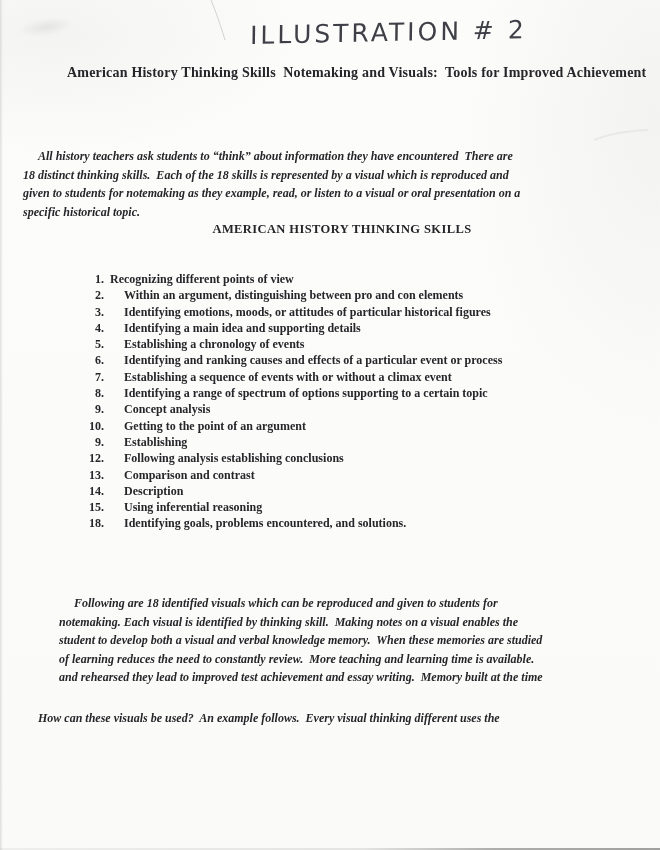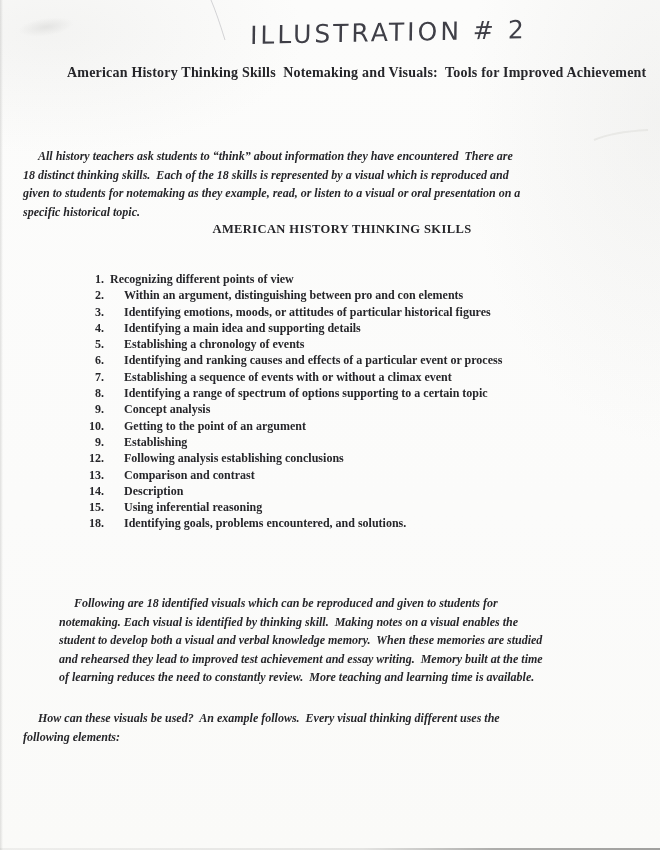--- a/index.html
+++ b/index.html
@@ -156,22 +156,21 @@
     <div class="skill-row">
       <span class="skill-num">18.</span>
       <span class="skill-text">Identifying goals, problems encountered, and solutions.</span>
     </div>
   </div>
 
   <div class="para body2">
     <div class="line indent">Following are 18 identified visuals which can be reproduced and given to students for</div>
     <div class="line">notemaking. Each visual is identified by thinking skill.  Making notes on a visual enables the</div>
     <div class="line">student to develop both a visual and verbal knowledge memory.  When these memories are studied</div>
+    <div class="line">of learning reduces the need to constantly review.  More teaching and learning time is available.</div>
     <div class="line">and rehearsed they lead to improved test achievement and essay writing.  Memory built at the time</div>
-    <div class="line">of learning reduces the need to constantly review.  More teaching and learning time is available.</div>
   </div>
 
   <div class="para body3">
     <div class="line indent">How can these visuals be used?  An example follows.  Every visual thinking different uses the</div>
-    <div class="line">following elements:</div>
   </div>
 
 </div>
 
 </body></html>

